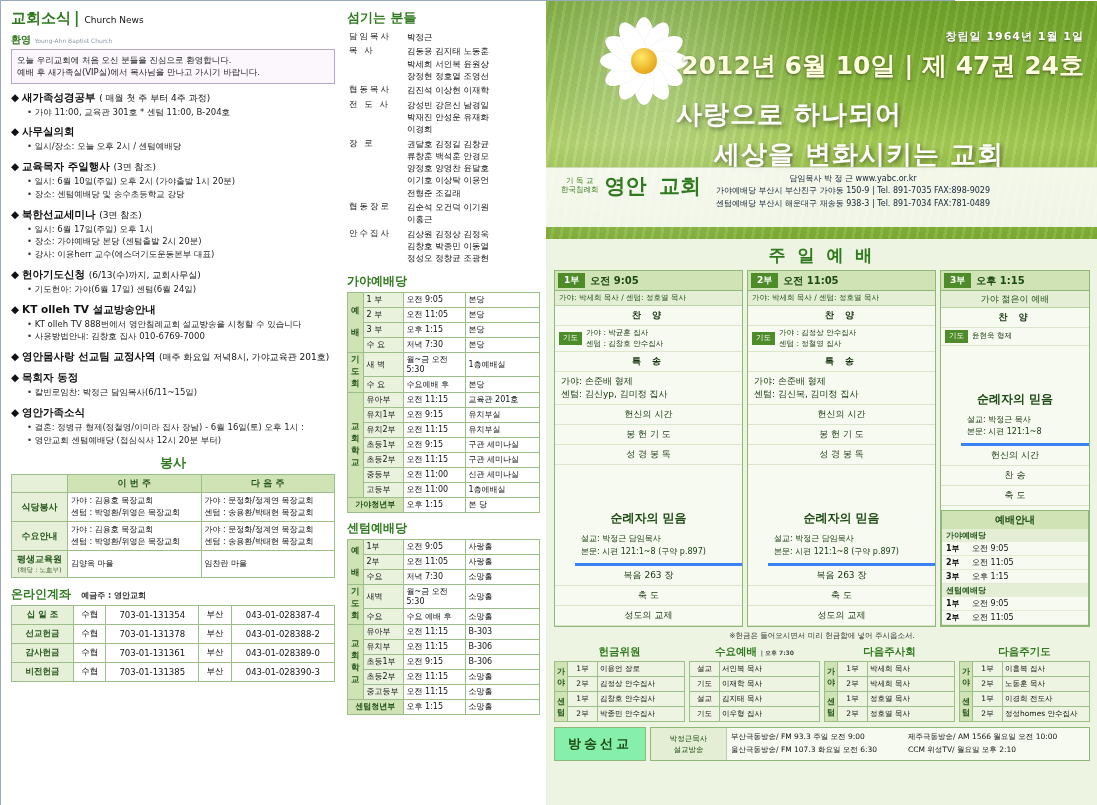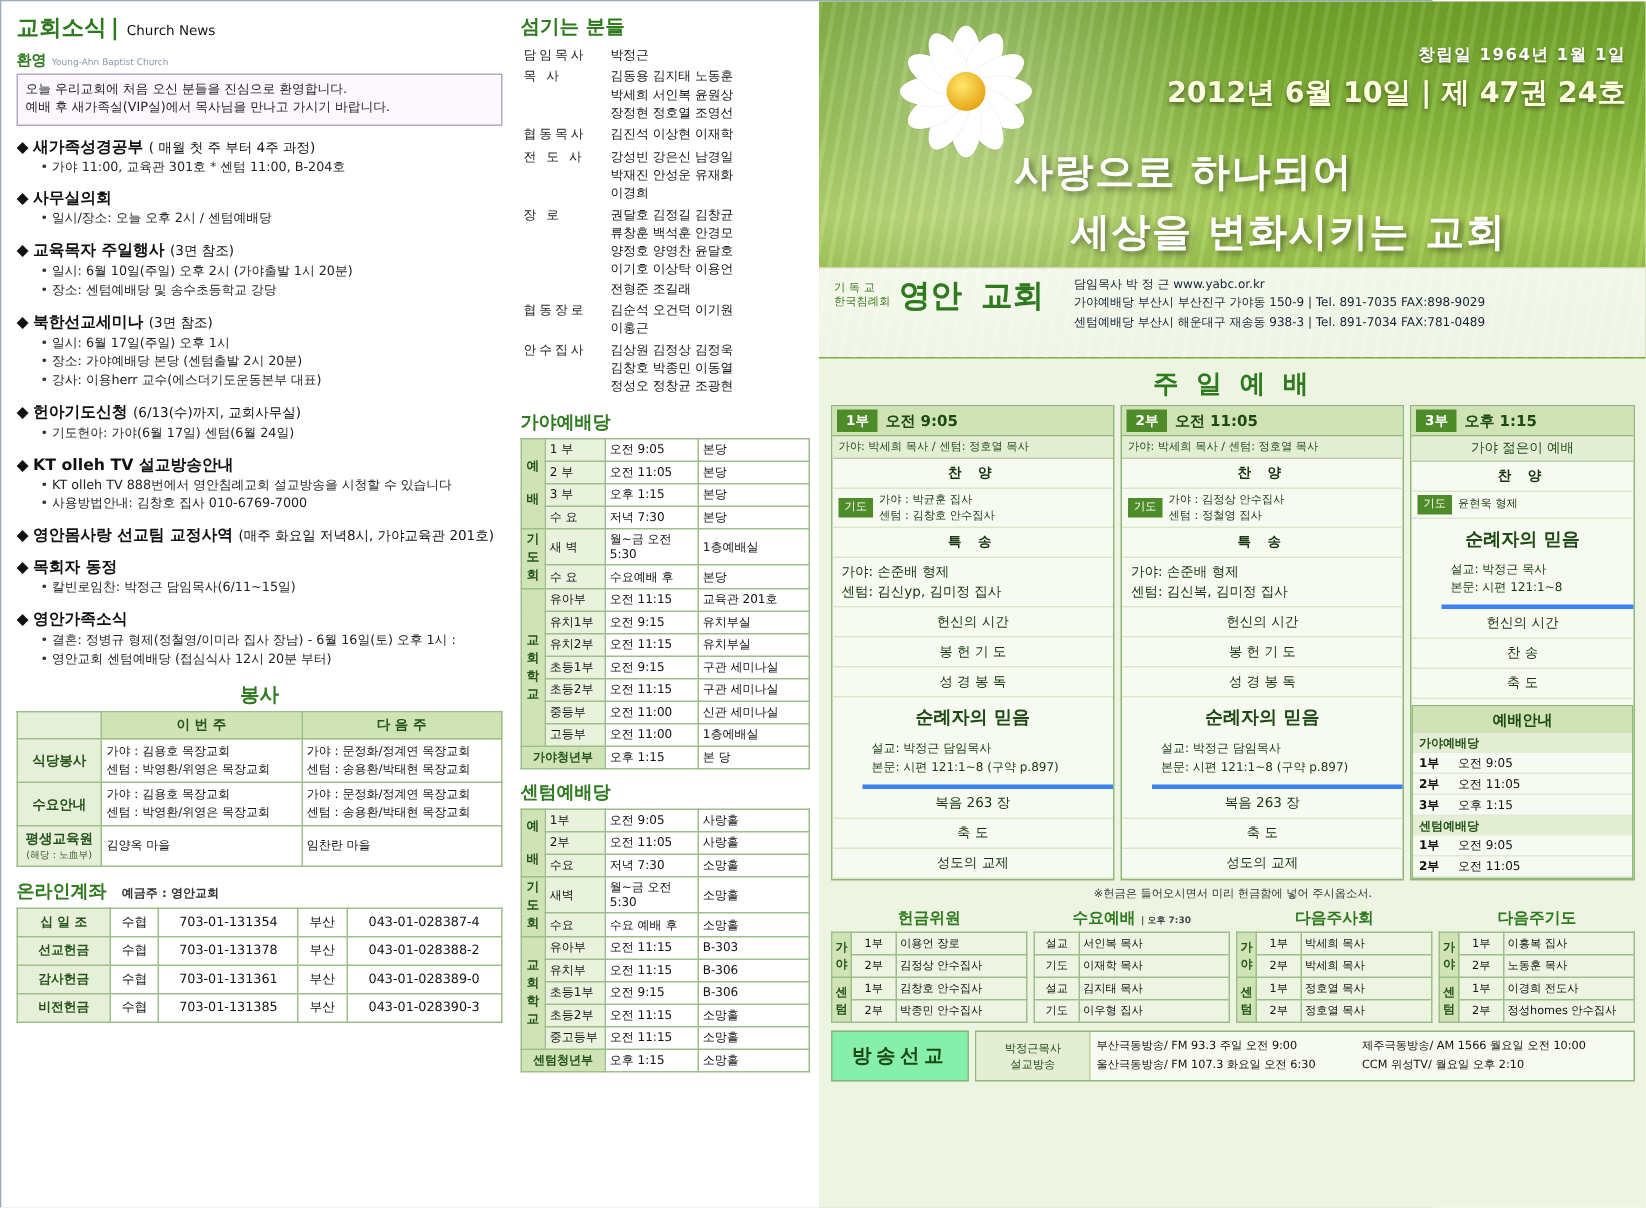--- a/index.html
+++ b/index.html
@@ -72,49 +72,49 @@
         repeating-linear-gradient(100deg, rgba(255,255,255,0.07) 0 3px, rgba(0,0,0,0.04) 3px 9px),
         radial-gradient(circle at 18% 34%, rgba(255,255,255,0.35), rgba(255,255,255,0) 42%);
   }
   .flower { position:absolute; left:52px; top:14px; width:92px; height:92px; }
   .flower .petal { position:absolute; left:36px; top:2px; width:20px; height:44px; background:#fff; border-radius:50%;
                    transform-origin:50% 44px; box-shadow:0 0 1px rgba(0,0,0,.15); }
   .flower .core { position:absolute; left:33px; top:33px; width:26px; height:26px; border-radius:50%;
                   background:radial-gradient(circle at 40% 35%, #ffe86a, #e8a81c 70%, #c8860e); }
   .hero-founded { position:absolute; right:14px; top:28px; color:#fff; font-size:11px; font-weight:bold; letter-spacing:1px;
                   text-shadow:0 1px 2px rgba(0,0,0,.45); }
-  .hero-issue { position:absolute; right:14px; top:48px; color:#fffde0; font-size:19px; font-weight:bold;
+  .hero-issue { position:absolute; right:14px; top:48px; color:#fffde0; font-size:25px; font-weight:bold;
                 text-shadow:0 1px 3px rgba(0,0,0,.5); }
   .hero-slogan1 { position:absolute; left:130px; top:96px; color:#ffffff; font-size:26px; font-weight:bold;
                   text-shadow:2px 2px 4px rgba(0,0,0,.45); letter-spacing:1px;}
   .hero-slogan2 { position:absolute; left:168px; top:136px; color:#ffffff; font-size:26px; font-weight:bold;
                   text-shadow:2px 2px 4px rgba(0,0,0,.45); letter-spacing:1px;}
-  .hero-foot { position:absolute; left:0; right:0; bottom:1px; height:60px; background:rgba(255,255,255,0.88);
-               border-top:1px solid #cfdcbb; }
+  .hero-foot { position:absolute; left:0; right:0; bottom:12px; height:60px; background:rgba(255,255,255,0.88);
+               border-top:1px solid #cfdcbb;text-align:center; }
   .logo-box { position:absolute; left:10px; top:4px; width:150px; }
   .logo-small { font-size:7.5px; color:#3a7a1e; line-height:1.15; display:inline-block; vertical-align:middle;}
   .logo-name { font-size:21px; font-weight:bold; color:#2f7a1e; display:inline-block; vertical-align:middle; margin-left:3px;
                font-family:Liberation Mono, monospace;}
   .contact { position:absolute; left:170px; top:5px; font-size:8px; line-height:1.55; color:#123; }
 
   .worship-head { text-align:center; color:#2f7a1e; font-weight:bold; font-size:17px; padding:5px 0 3px; letter-spacing:3px;}
   .svc-grid { display:flex; gap:4px; padding:0 8px; }
   .svc-card { flex:1; border:1px solid #8fb878; background:#f6faf0; }
   .svc-card.third { flex:0 0 150px; }
   .svc-hd { display:flex; align-items:center; background:#cfe3b4; border-bottom:1px solid #8fb878; padding:2px 3px; }
   .svc-badge { background:#4e8c2a; color:#fff; font-size:9px; font-weight:bold; padding:1px 6px; margin-right:5px; }
   .svc-time { font-size:10px; font-weight:bold; color:#1d4a12; }
   .svc-sub { background:#e4eed4; font-size:7.5px; color:#23501a; padding:2px 4px; border-bottom:1px solid #b9d2a3; line-height:1.35;}
   .svc-row { font-size:9px; text-align:center; padding:3px 2px; border-bottom:1px solid #dbe6ca; color:#15340d; }
   .svc-row.b { font-weight:bold; letter-spacing:4px; }
   .svc-row.left { text-align:left; padding-left:6px; letter-spacing:0; }
   .tag { display:inline-block; background:#4e8c2a; color:#fff; font-size:7.5px; padding:1px 4px; margin-right:4px; vertical-align:middle;}
   .kido-row { display:flex; align-items:center; font-size:7.5px; padding:2px 4px; border-bottom:1px solid #dbe6ca; line-height:1.4; color:#16380e;}
   .sermon-box { padding:4px 6px; font-size:8px; line-height:1.6; border-bottom:3px solid #3b82f6; color:#16380e;margin-left:20px;}
-  .sermon-title { text-align:center; font-weight:bold; font-size:12px; color:#1d4a12; padding:5px 0 2px;}
+  .sermon-title { text-align:center; font-weight:bold; font-size:12px; color:#1d4a12; padding:5px 0 2px;margin-top:40px;}
   .notice-panel { border:1px solid #8fb878; background:#f6faf0; margin-top:4px;}
   .notice-hd { background:#cfe3b4; color:#1d4a12; font-weight:bold; font-size:10px; text-align:center; padding:2px 0;}
   .notice-sub { background:#e4eed4; font-size:8px; color:#24541a; padding:1px 4px; font-weight:bold;}
   .notice-line { font-size:8px; padding:1px 4px; border-bottom:1px solid #e2ead6;}
   .notice-line b { display:inline-block; width:26px; }
 
   .mid-note { text-align:center; font-size:7.5px; color:#333; padding:4px 0 3px; }
   .bottom-grid { display:flex; gap:4px; padding:0 8px; }
   .bg-col { flex:1; }
   .bg-hd { text-align:center; color:#2f7a1e; font-weight:bold; font-size:10.5px; padding:1px 0 2px;}

